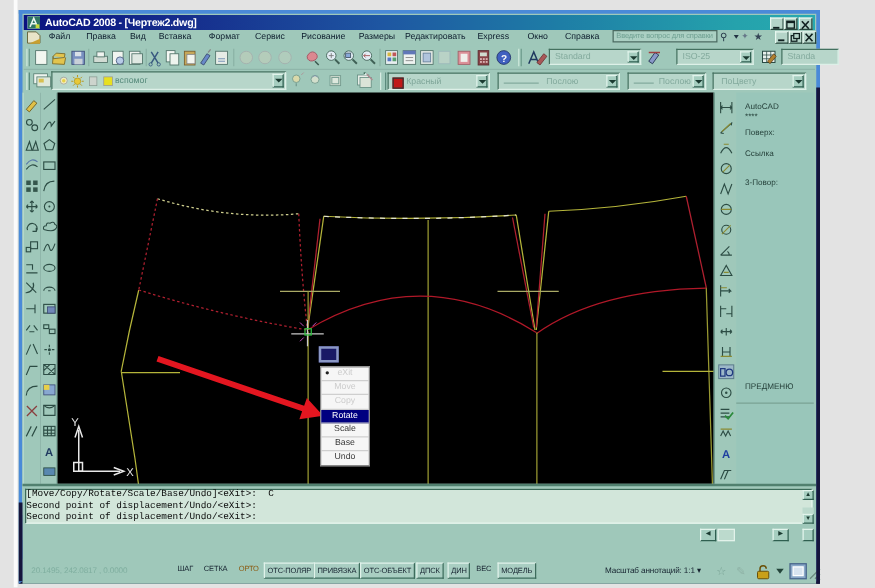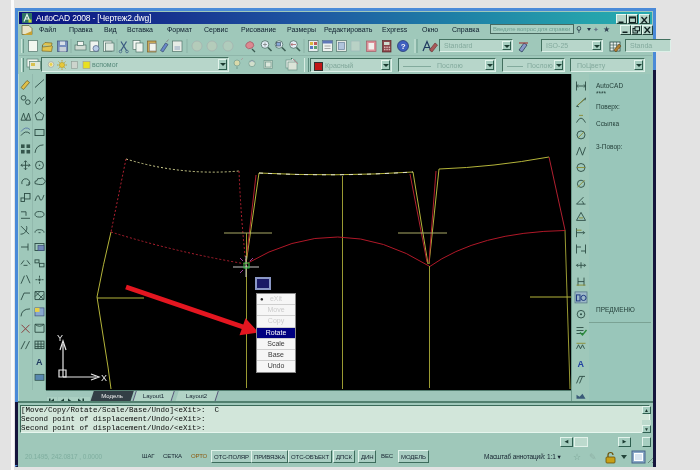--- a/index.html
+++ b/index.html
@@ -1,21 +1,21 @@
 <!DOCTYPE html>
 <html><head>
 <meta charset="utf-8">
 <style>
 html,body{margin:0;padding:0;}
 body{width:700px;height:470px;background:#e3e3e3;filter:blur(0.33px);font-family:"Liberation Sans",sans-serif;overflow:hidden;position:relative;}
 .abs{position:absolute;}
 #whiteline{left:11px;top:0;width:3px;height:470px;background:#fbfbfb;}
 #win{left:15px;top:8px;width:641px;height:459px;background:#9fc8ba;border-top:3px solid #4a8ad8;border-left:3px solid #4a8ad8;border-right:3px solid #4a8ad8;border-bottom:2px solid #15153c;box-sizing:border-box;}
 
-#titlebar{left:1px;top:1px;width:633px;height:12px;background:linear-gradient(90deg,#0a1280 0%,#16308e 22%,#1e56a2 45%,#1e7ea6 68%,#25a2ac 90%,#27aab0 100%);color:#fff;font-size:9px;font-weight:normal;line-height:13px;}
+#titlebar{left:1px;top:1px;width:633px;height:12px;background:linear-gradient(90deg,#0a1280 0%,#16308e 22%,#1e56a2 45%,#1e7ea6 68%,#25a2ac 90%,#27aab0 100%);color:#fff;font-size:9px;font-weight:bold;line-height:13px;}
 #titleicon{left:3px;top:1px;width:10px;height:10px;background:#d8e8e0;border:0;}
 #titletext{left:17px;top:0px;white-space:nowrap;letter-spacing:-0.2px;font-size:8.5px;}
 .winbtn{top:1.5px;width:11px;height:10px;background:#b4d4c8;border-top:1px solid #e8f8f0;border-left:1px solid #e8f8f0;border-right:1px solid #24443a;border-bottom:1px solid #24443a;box-sizing:border-box;}
 
 #menurow{left:1px;top:13px;width:633px;height:12px;background:#9fc8ba;font-size:7px;color:#0d1d2d;}
 #menurow span{position:absolute;top:2px;white-space:nowrap;}
 .grip{width:3px;border-left:1px solid #d7ece2;border-right:1px solid #5b8a7c;}
 .combo{background:#b7d6ca;border-top:1px solid #43705f;border-left:1px solid #43705f;border-right:1px solid #ddf0e8;border-bottom:1px solid #ddf0e8;box-sizing:border-box;font-size:7px;color:#83aa9d;}
 .combo .dd{position:absolute;right:1px;top:1px;bottom:1px;width:9px;background:#a6cec0;border-top:1px solid #e2f4ec;border-left:1px solid #e2f4ec;border-right:1px solid #2f5f50;border-bottom:1px solid #2f5f50;box-sizing:border-box;}
 .dd:after{content:"";position:absolute;left:1px;top:3px;border-left:3px solid transparent;border-right:3px solid transparent;border-top:3px solid #1a3a30;}
@@ -24,21 +24,21 @@
 #tabstrip{left:28px;top:379px;width:525px;height:11px;background:#9fc6ba;border-top:1px solid #527d6f;box-sizing:border-box;}
 
 #ctxmenu{left:256px;top:293px;width:40px;height:80px;background:#f6f6f6;border:1px solid #888;box-sizing:border-box;font-size:7px;}
 #ctxmenu .mi{position:relative;height:10.2px;line-height:10.4px;text-align:center;border-bottom:1px solid #cfcfcf;}
 #grip{left:255px;top:277px;width:16px;height:13px;background:#191965;border:2px solid #8a97c5;box-sizing:border-box;}
 
 #dimbar{left:553px;top:63px;width:18px;height:338px;background:#9fc8ba;border-left:1px solid #6d9a8c;box-sizing:border-box;}
 #screenmenu{left:571px;top:63px;width:62px;height:338px;background:#99c6ba;font-size:6.5px;color:#25403a;}
 #screenmenu div{position:absolute;left:7px;white-space:nowrap;}
 
-#cmdarea{left:0px;top:390px;width:635px;height:45px;background:#9fc8ba;border-top:2px solid #51806f;box-sizing:border-box;}
+#cmdarea{left:0px;top:376px;width:635px;height:45px;background:#9fc8ba;border-top:2px solid #51806f;box-sizing:border-box;}
 #cmdhist{left:2px;top:2px;width:630px;height:28px;background:#d2e6da;border-top:1px solid #3b6a59;border-left:1px solid #3b6a59;border-right:1px solid #e6f6ee;border-bottom:1px solid #e6f6ee;box-sizing:border-box;font-family:"Liberation Mono",monospace;font-size:7.5px;line-height:9px;color:#0a0a0a;white-space:pre;}
 #cmdline{left:2px;top:34px;width:630px;height:12px;background:#d2e6da;border-top:1px solid #3b6a59;border-left:1px solid #3b6a59;box-sizing:border-box;font-family:"Liberation Mono",monospace;font-size:7.5px;line-height:11px;color:#0a0a0a;white-space:pre;}
 
 #statusbar{left:0px;top:436px;width:635px;height:20px;background:#9fc8ba;font-size:6px;color:#15222f;letter-spacing:-0.1px;}
 .sbtn{position:absolute;top:3px;height:13px;line-height:13px;padding:0 2px;background:#a9cec2;border-top:1px solid #e0f2ea;border-left:1px solid #e0f2ea;border-right:1px solid #3d6c5c;border-bottom:1px solid #3d6c5c;box-sizing:border-box;}
 .sc{background:#a6cec0;border-top:1px solid #e2f4ec;border-left:1px solid #e2f4ec;border-right:1px solid #2f5f50;border-bottom:1px solid #2f5f50;box-sizing:border-box;font-size:5px;line-height:6px;text-align:center;color:#1a3a30;}
 .sflat{position:absolute;top:3px;height:13px;line-height:13px;padding:0 3px;}
 </style>
 </head>
 <body>

